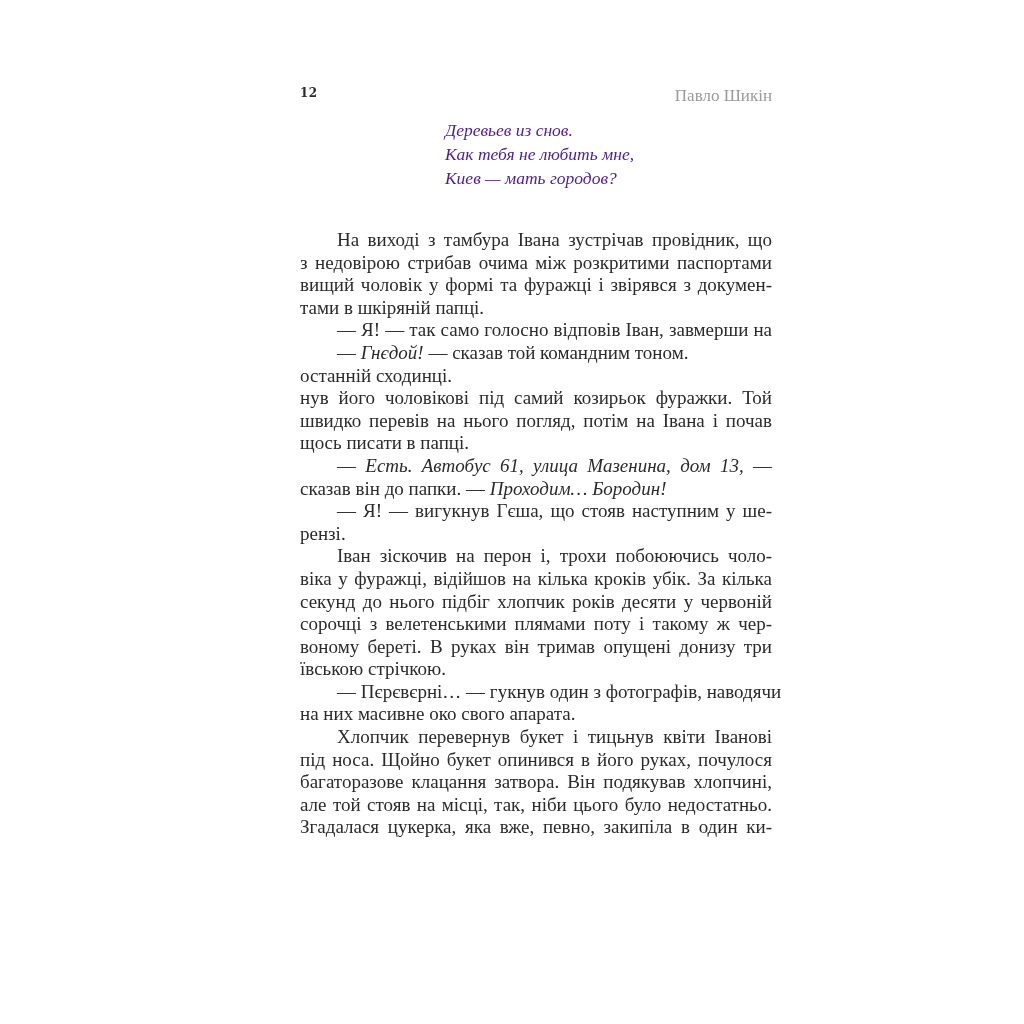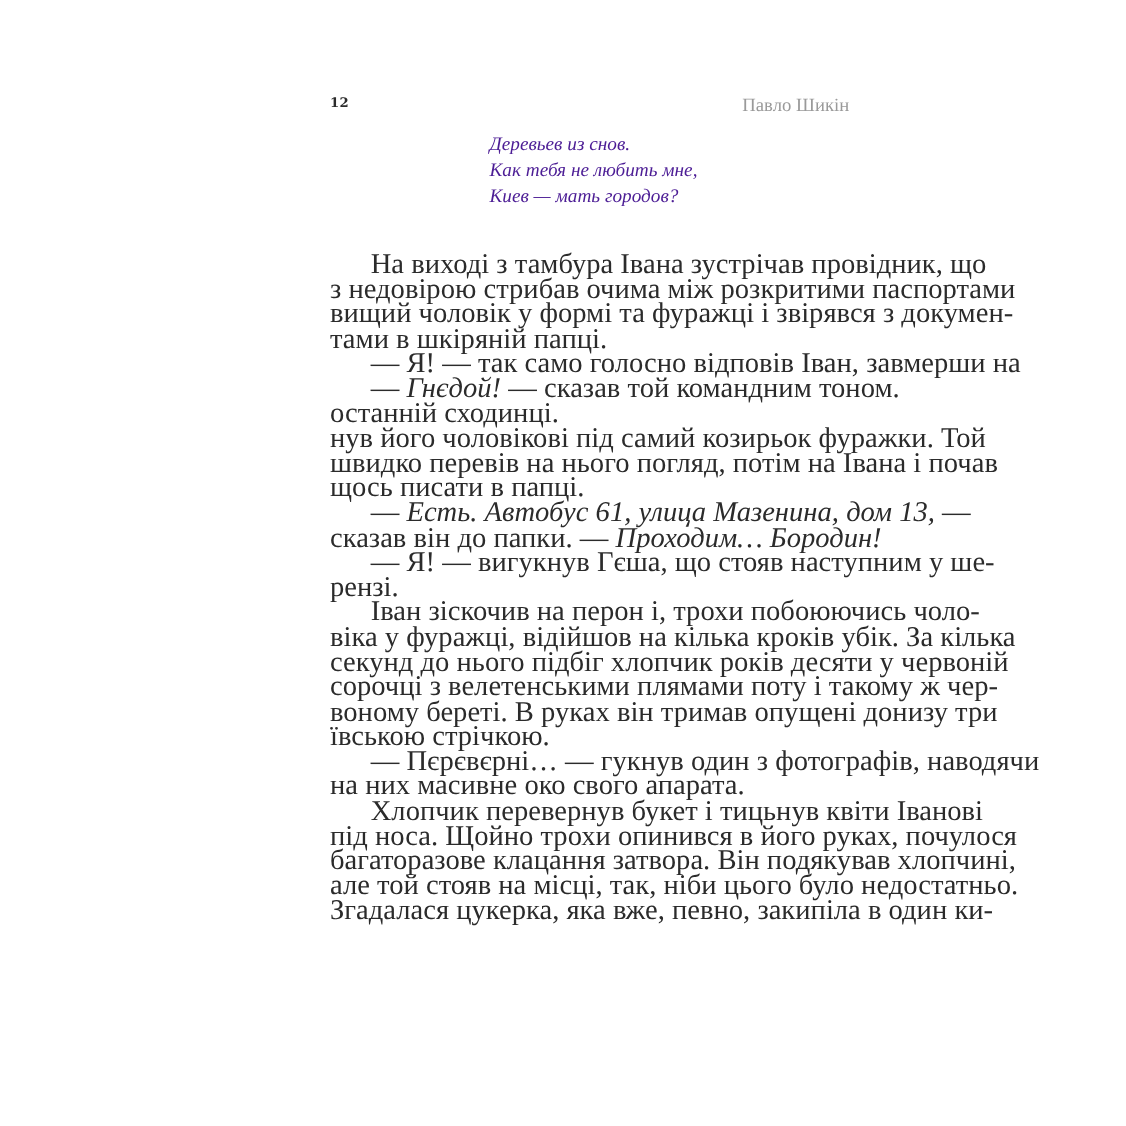--- a/index.html
+++ b/index.html
@@ -57,21 +57,21 @@
       line-height: 24px;
       color: #4c1d95;
     }
     .verse div { white-space: nowrap; }
     .body-text {
       position: absolute;
       top: 229px;
       left: 0;
       width: 472px;
       font-family: "Liberation Serif", serif;
-      font-size: 26px;
+      font-size: 19px;
       line-height: 22.6px;
       color: #2b2b2b;
     }
     .line {
       white-space: nowrap;
       text-align: justify;
       text-align-last: justify;
       height: 22.6px;
       overflow: visible;
     }
@@ -115,18 +115,18 @@
       <div class="line last"><span>рензі.</span></div>
       <div class="line indent"><span>Іван зіскочив на перон і, трохи побоюючись чоло-</span></div>
       <div class="line"><span>віка у фуражці, відійшов на кілька кроків убік. За кілька</span></div>
       <div class="line"><span>секунд до нього підбіг хлопчик років десяти у червоній</span></div>
       <div class="line"><span>сорочці з велетенськими плямами поту і такому ж чер-</span></div>
       <div class="line"><span>воному береті. В руках він тримав опущені донизу три</span></div>
       <div class="line last"><span>ївською стрічкою.</span></div>
       <div class="line indent"><span>— Пєрєвєрні… — гукнув один з фотографів, наводячи</span></div>
       <div class="line last"><span>на них масивне око свого апарата.</span></div>
       <div class="line indent"><span>Хлопчик перевернув букет і тицьнув квіти Іванові</span></div>
-      <div class="line"><span>під носа. Щойно трохи опинився в його руках, почулося</span></div>
+      <div class="line"><span>під носа. Щойно букет опинився в його руках, почулося</span></div>
       <div class="line"><span>багаторазове клацання затвора. Він подякував хлопчині,</span></div>
       <div class="line"><span>але той стояв на місці, так, ніби цього було недостатньо.</span></div>
       <div class="line"><span>Згадалася цукерка, яка вже, певно, закипіла в один ки-</span></div>
     </div>
 </div>
 
 </body></html>

